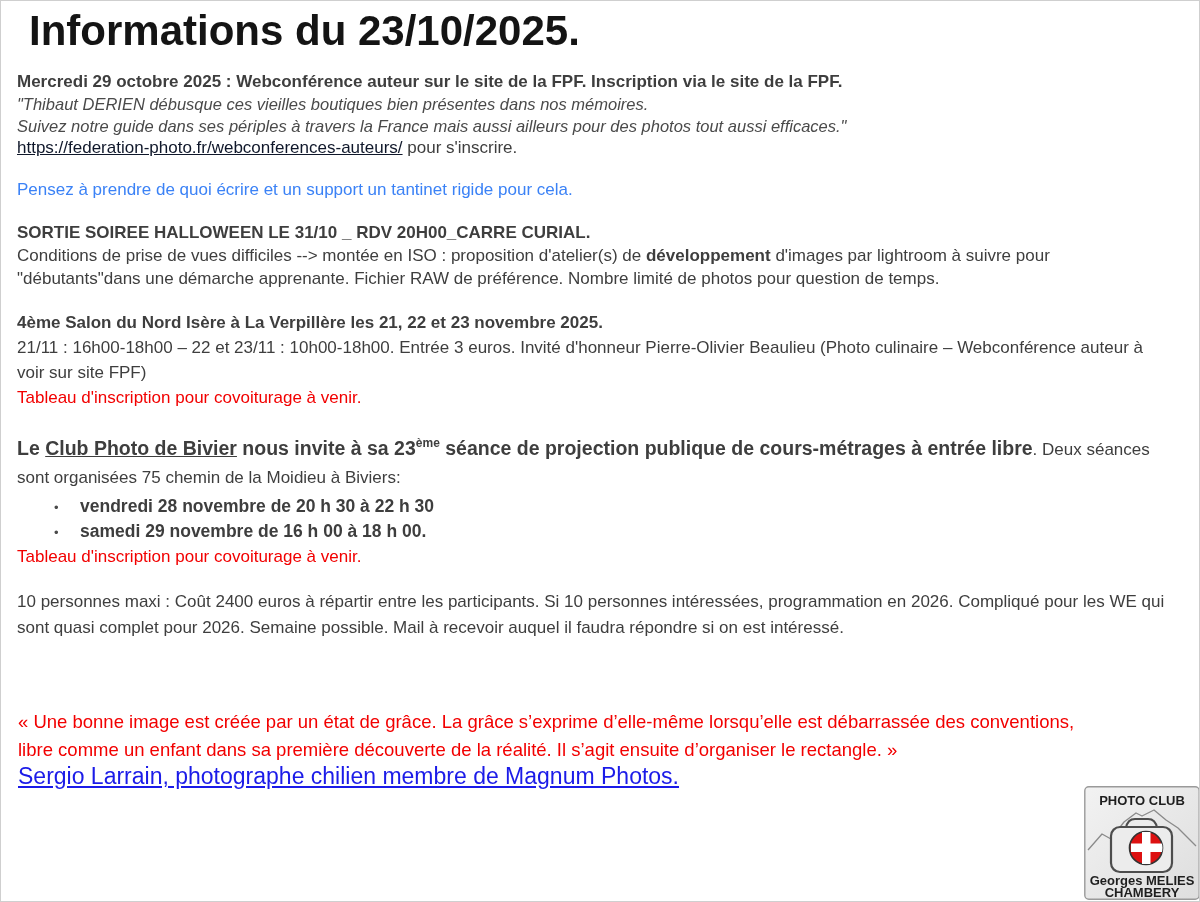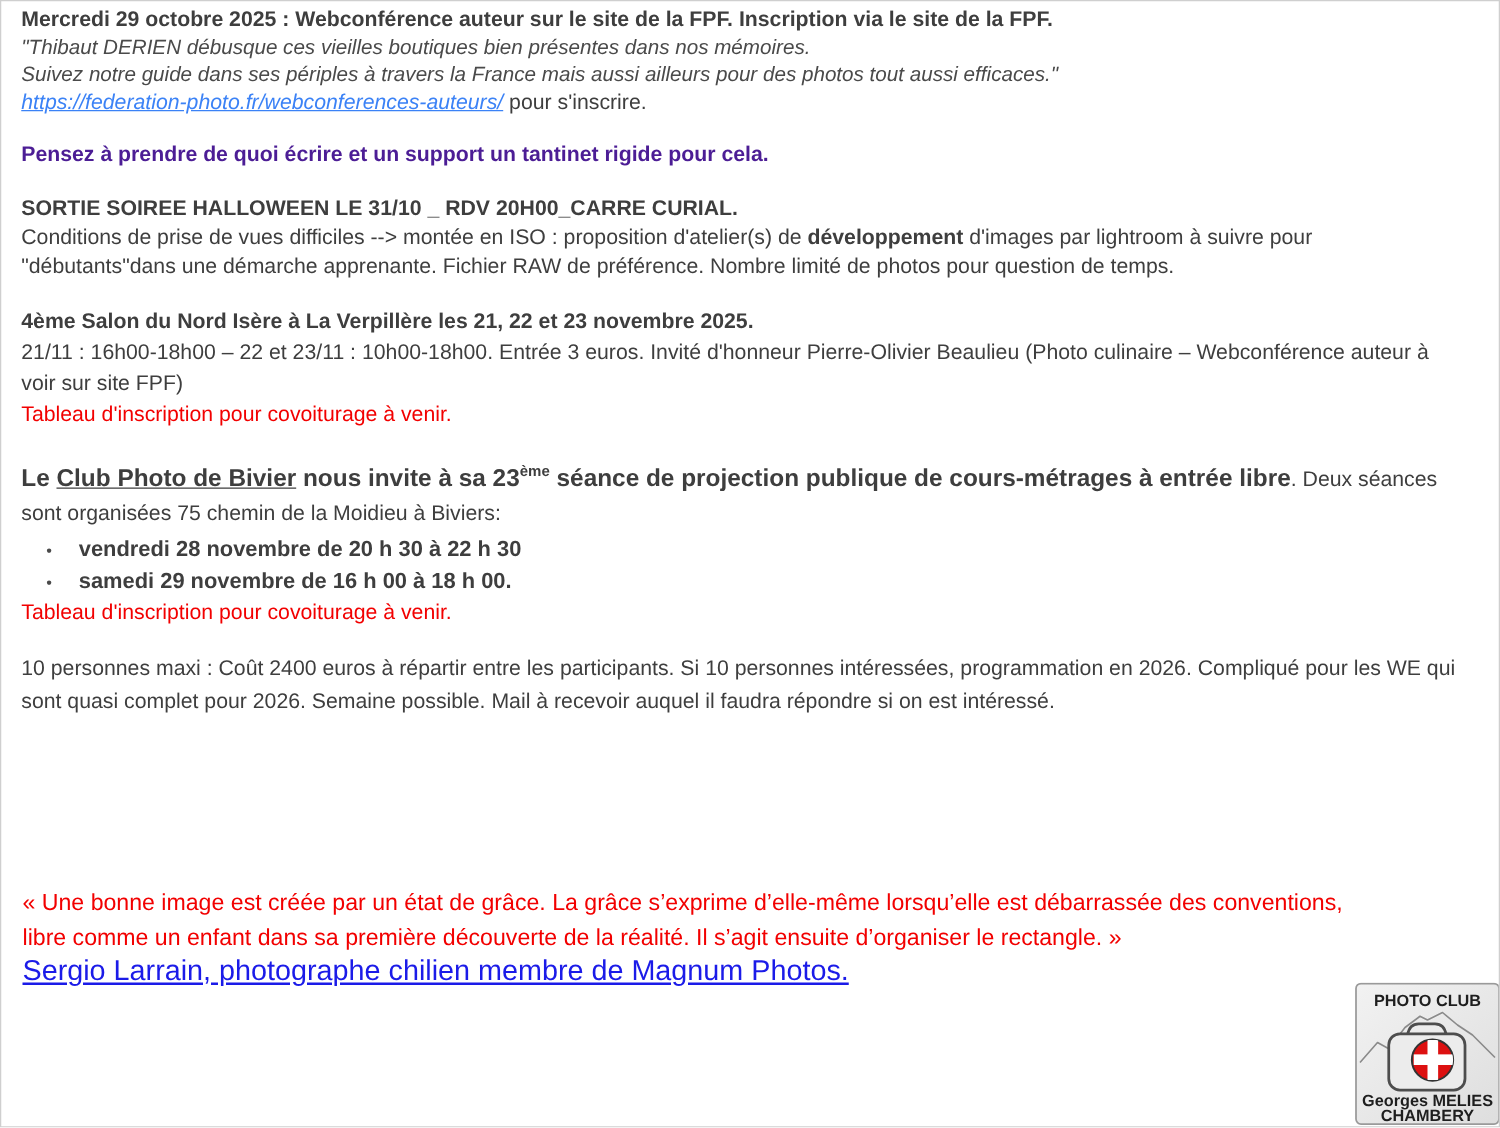--- a/index.html
+++ b/index.html
@@ -14,32 +14,32 @@
   }
   .content { padding:4px 16px 0 16px; }
   .page-title {
     font-size:42px; line-height:48px; font-weight:700;
     color:#141414; margin:2px 0 16px 12px; white-space:nowrap;
   }
   p { margin:0; font-size:17px; line-height:22px; }
   .sec { margin-bottom:20px; max-width:1150px; }
   .b { font-weight:700; }
   .it { font-style:italic; font-size:16.5px; color:#4a4a4a; }
-  .gray-link { color:#3b82f6; text-decoration:underline; cursor:pointer;font-style:italic; }
+  .gray-link { color:#0f172a; text-decoration:underline; cursor:pointer; }
   .red { color:#f20000; }
-  .red-bold { color:#4c1d95; font-weight:700; }
+  .red-bold { color:#3b82f6; font-weight:400; }
   .sec-halloween p { line-height:23px; }
   .sec-salon p { line-height:25px; }
   .sec-bivier .bivier-head { font-size:19.5px; line-height:26px; font-weight:700; }
   .bivier-club { text-decoration:underline; }
   .bivier-sup { font-size:12px; vertical-align:super; }
   .bivier-normal { font-weight:400; font-size:17px; }
   ul.bullets { margin:3px 0 0 0; padding-left:46px; list-style:none; }
   ul.bullets li {
-    position:relative; font-weight:700; font-size:17.5px; line-height:25px; color:#3e3e3e;
+    position:relative; font-weight:700; font-size:17.5px; line-height:25px; color:#3e3e3e;margin-left:17px;
   }
   ul.bullets li::before {
     content:"\2022"; position:absolute; left:-26px; top:1px;
     font-size:13px; color:#4a4a4a; font-weight:400;
   }
   .sec-bivier .red { line-height:25px; }
   .sec-formation p { line-height:26.5px; }
   .quote-block {
     position:absolute; left:17px; top:707px; width:1075px;
     font-size:18.5px; line-height:27.5px; color:#f20000;
@@ -52,20 +52,21 @@
     font-size:12.5px; font-weight:700; color:#1b1b1b; letter-spacing:0.2px;text-align:center;
   }
   .club-logo { position:absolute; left:1083px; top:785px; width:116px; height:114px; }
 </style>
 </head>
 <body>
 
 <div class="page">
   <div class="content">
 
+    <h1 class="page-title">Informations du 23/10/2025.</h1>
 
     <div class="sec sec-webconf">
       <p class="b">Mercredi 29 octobre 2025 : Webconférence auteur sur le site de la FPF. Inscription via le site de la FPF.</p>
       <p class="it">"Thibaut DERIEN débusque ces vieilles boutiques bien présentes dans nos mémoires.</p>
       <p class="it">Suivez notre guide dans ses périples à travers la France mais aussi ailleurs pour des photos tout aussi efficaces."</p>
       <p><a class="gray-link">https://federation-photo.fr/webconferences-auteurs/</a><span> pour s'inscrire.</span></p>
     </div>
 
     <div class="sec sec-notation">
       <p class="red-bold">Pensez à prendre de quoi écrire et un support un tantinet rigide pour cela.</p>

